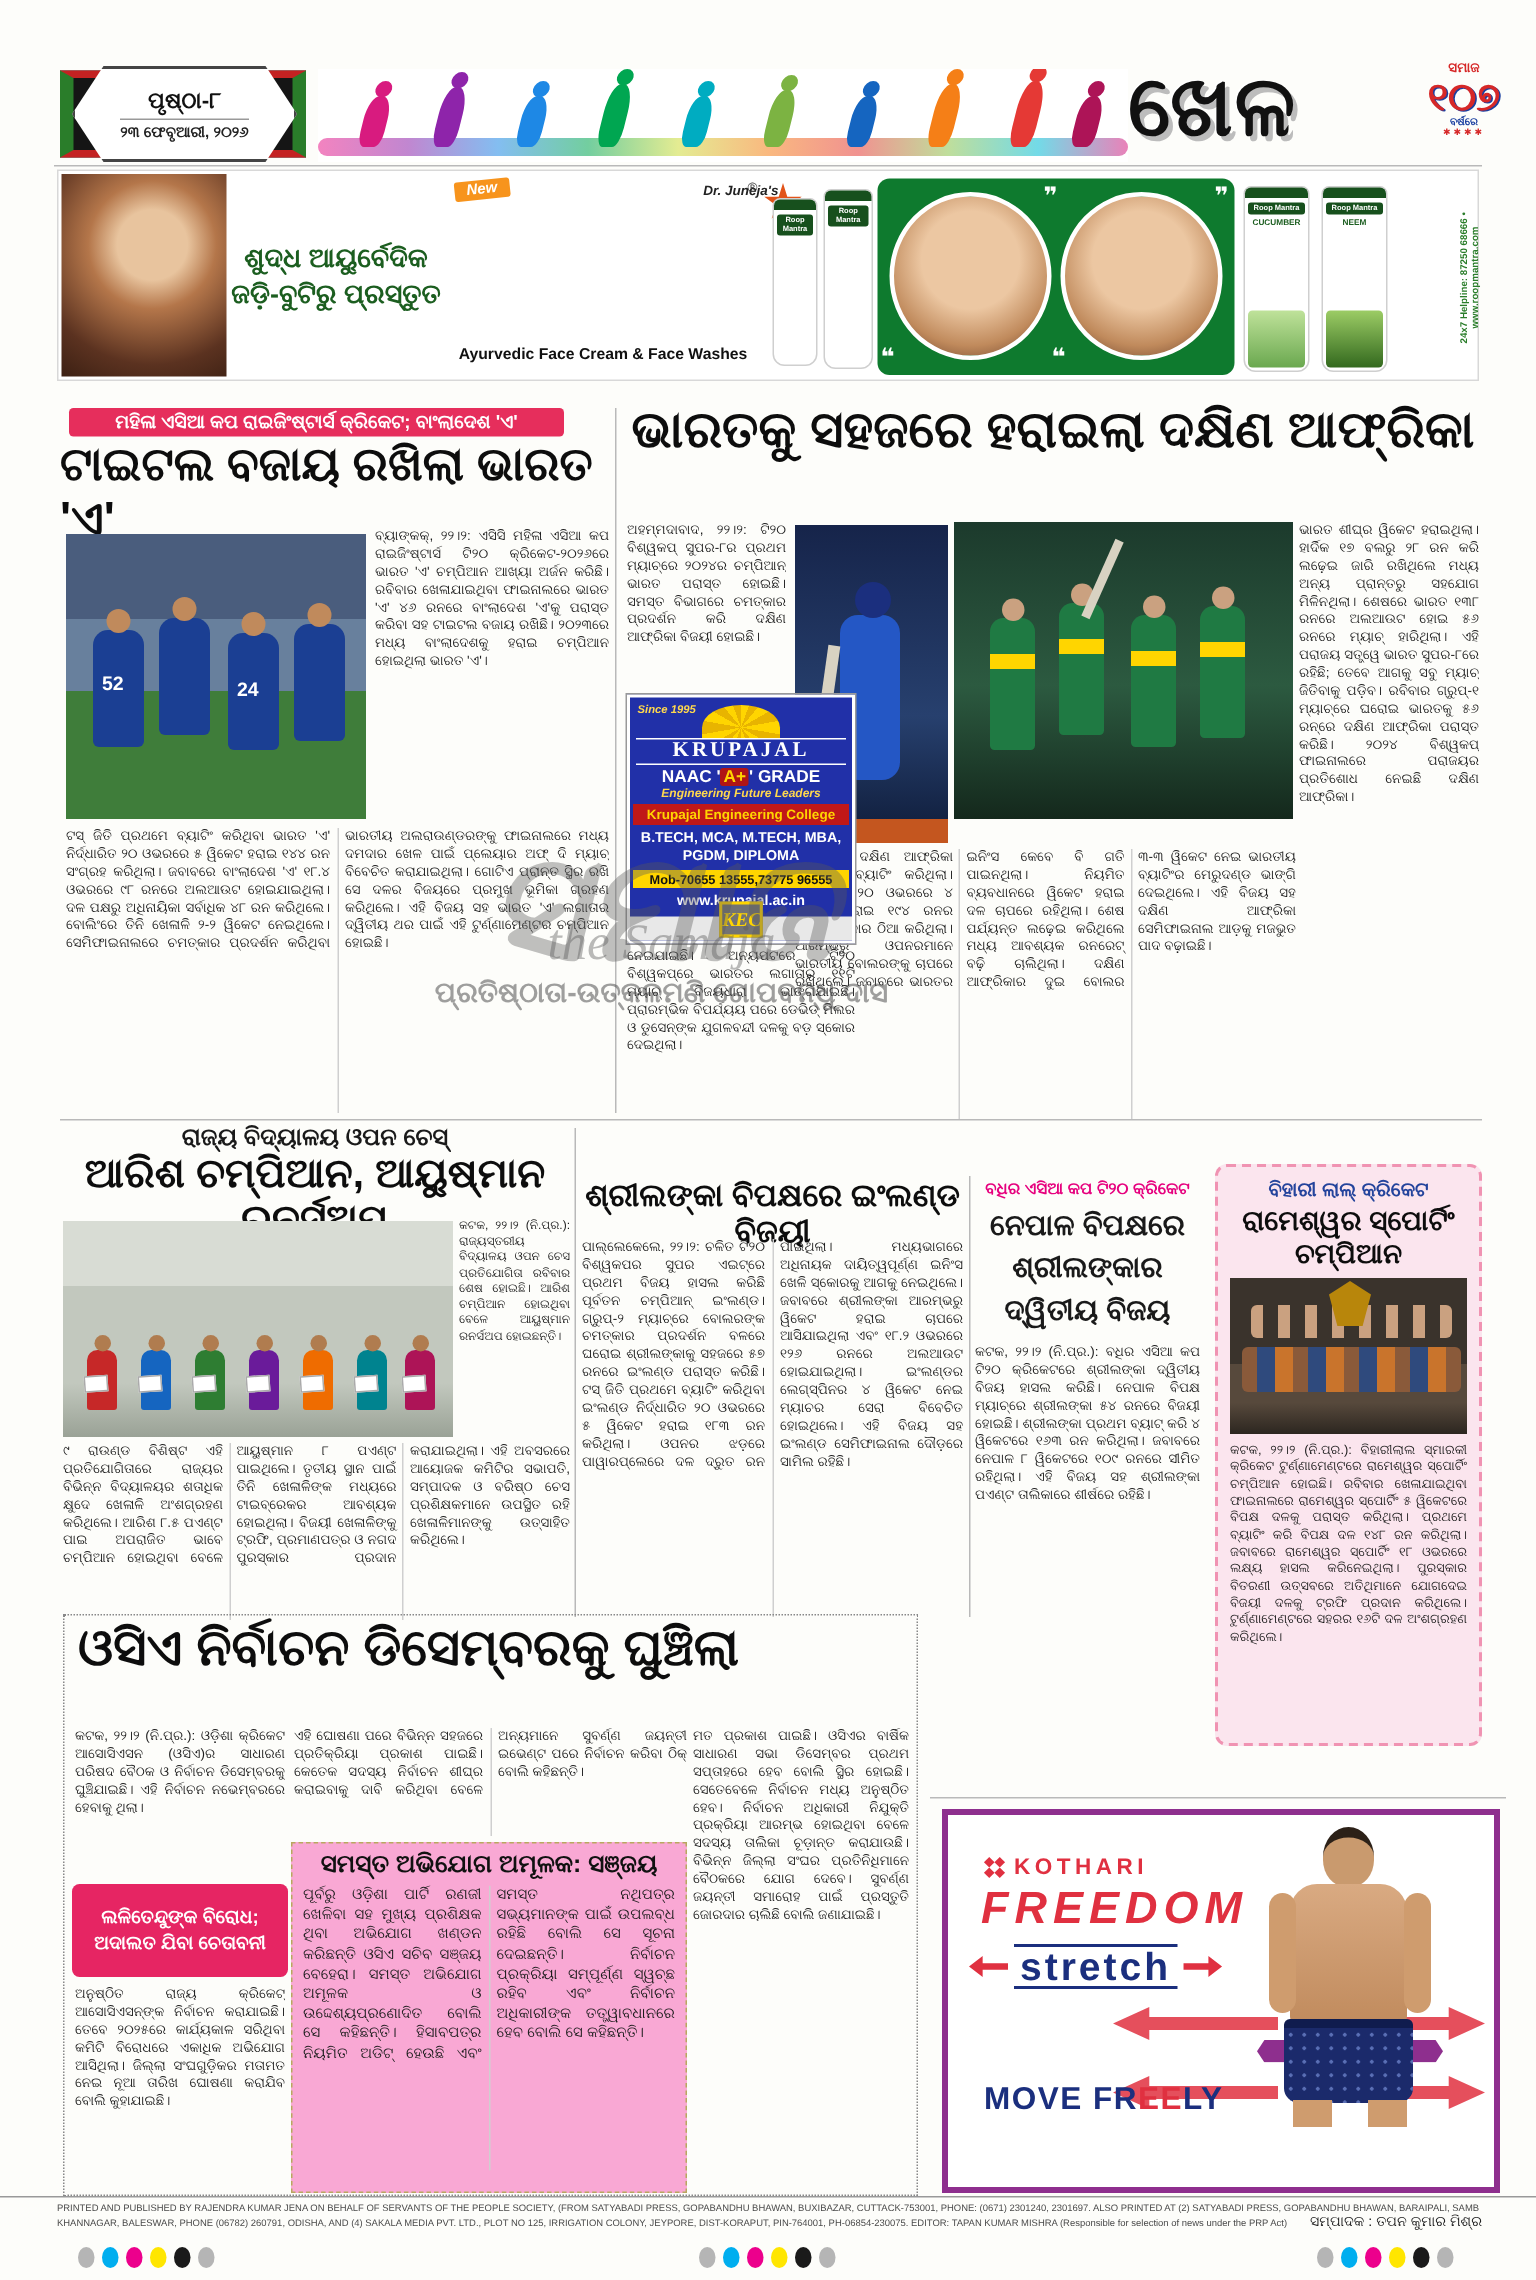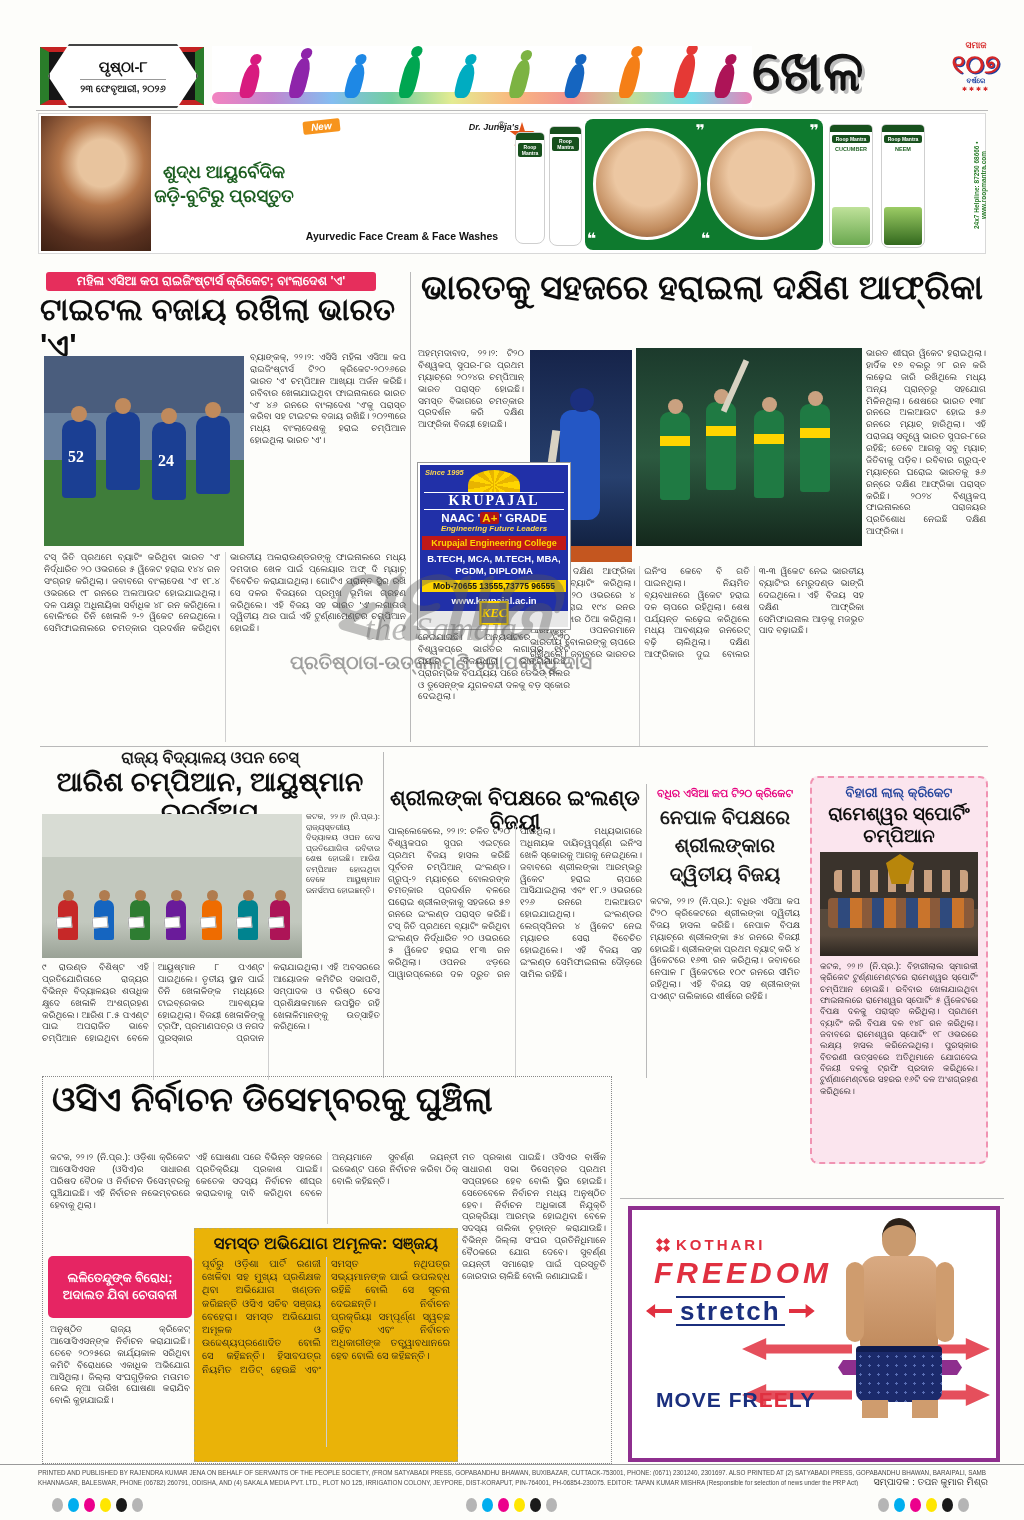--- a/index.html
+++ b/index.html
@@ -53,21 +53,21 @@
   #roop-vert { left:934px; top:8px; width:12px; height:126px; writing-mode:vertical-rl; transform:rotate(180deg); font-size:6.5px; color:#2a7d2a; font-weight:700; text-align:center; }
   
   .kicker-band { background:#e62e5c; color:#fff; font-weight:800; text-align:center; border-radius:3px; }
   .photo { position:absolute; overflow:hidden; }
   
   #a1-kick { left:46px; top:272px; width:330px; height:19px; font-size:12.5px; line-height:19px; }
   #a1-hl { left:40px; top:292px; width:368px; font-size:31px; }
   #a1-photo { left:44px; top:356px; width:200px; height:190px; background:linear-gradient(180deg,#4a5d7d 0 30%,#68809d 30% 55%,#3f7d3a 55% 100%); }
   .player { position:absolute; width:34px; height:78px; background:#1b3f93; border-radius:10px 10px 4px 4px; }
   .player::before { content:""; position:absolute; top:-14px; left:9px; width:16px; height:16px; border-radius:50%; background:#c08a5c; }
-  .jersey-num { position:absolute; color:#fff; font-weight:800; font-size:16px;font-family:Liberation Serif, serif; }
+  .jersey-num { position:absolute; color:#fff; font-weight:800; font-size:13px; }
   #a1-colR { left:250px; top:352px; width:156px; height:196px; }
   #a1-below { left:44px; top:552px; width:362px; height:190px; }
   
   #a2-hl { left:418px; top:268px; width:568px; font-size:34px; text-align:center; }
   #a2-c1 { left:418px; top:348px; width:106px; height:112px; }
   #a2-under { left:418px; top:632px; width:152px; height:112px; }
   #a2-photo-bat { left:530px; top:350px; width:102px; height:212px; background:linear-gradient(180deg,#16244a,#27406e 60%,#0e1b38); }
   #a2-photo-sa { left:636px; top:348px; width:226px; height:198px; background:linear-gradient(180deg,#1c3a2c,#2c5a40 55%,#14281c); }
   .sa-player { position:absolute; width:30px; height:88px; background:#1f7a43; border-radius:9px 9px 3px 3px; }
   .sa-player::before { content:""; position:absolute; top:-13px; left:8px; width:15px; height:15px; border-radius:50%; background:#caa180; }
@@ -108,21 +108,21 @@
   #a6 .hl2 { font-size:18.5px; font-weight:800; text-align:center; margin-top:2px; color:#0d0d0d; }
   #a6-photo { position:relative; width:100%; height:104px; margin-top:5px; background:linear-gradient(180deg,#3a332c 0 55%,#57493c 55% 80%,#2c2620 100%); }
   #a6 .bt { margin-top:5px; font-size:8.6px; height:208px; }
   
   #a7 { left:42px; top:1076px; width:570px; height:388px; border:1px dotted #888; }
   #a7-hl { left:52px; top:1080px; width:554px; font-size:34px; }
   #a7-c1t { left:50px; top:1152px; width:140px; height:102px; }
   #a7-alert { left:48px; top:1256px; width:144px; height:62px; background:#e62563; border-radius:5px; color:#fff; font-weight:800; font-size:12.5px; text-align:center; display:flex; flex-direction:column; justify-content:center; line-height:1.35; }
   #a7-c1b { left:50px; top:1324px; width:140px; height:134px; }
   #a7-c23 { left:196px; top:1152px; width:262px; height:72px; }
-  #a7-ybox { left:194px; top:1228px; width:264px; height:234px; background:#eab308; border:1px dashed #b9a75e; padding:5px 7px; }
+  #a7-ybox { left:194px; top:1228px; width:264px; height:234px; background:#f9a8d4; border:1px dashed #b9a75e; padding:5px 7px; }
   #a7-ybox .yt { font-size:16.5px; font-weight:800; text-align:center; color:#111; }
   #a7-ybox .yb { margin-top:4px; font-size:10px; height:190px; }
   #a7-c4 { left:462px; top:1152px; width:144px; height:306px; }
   
   #kt { left:628px; top:1206px; width:372px; height:256px; background:#fff; border:4px solid #8e2f8e; }
   #kt-brandrow { position:absolute; left:24px; top:26px; display:flex; align-items:center; gap:6px; }
   #kt-diamond { width:14px; height:14px; display:grid; grid-template-columns:7px 7px; }
   #kt-diamond i { width:5px; height:5px; background:#e03040; transform:rotate(45deg); margin:1px; }
   #kt-brand { color:#e03040; font-weight:800; font-size:15px; letter-spacing:3px; }
   #kt-freedom { position:absolute; left:22px; top:46px; color:#e03040; font-weight:800; font-style:italic; font-size:30px; letter-spacing:4px; }

